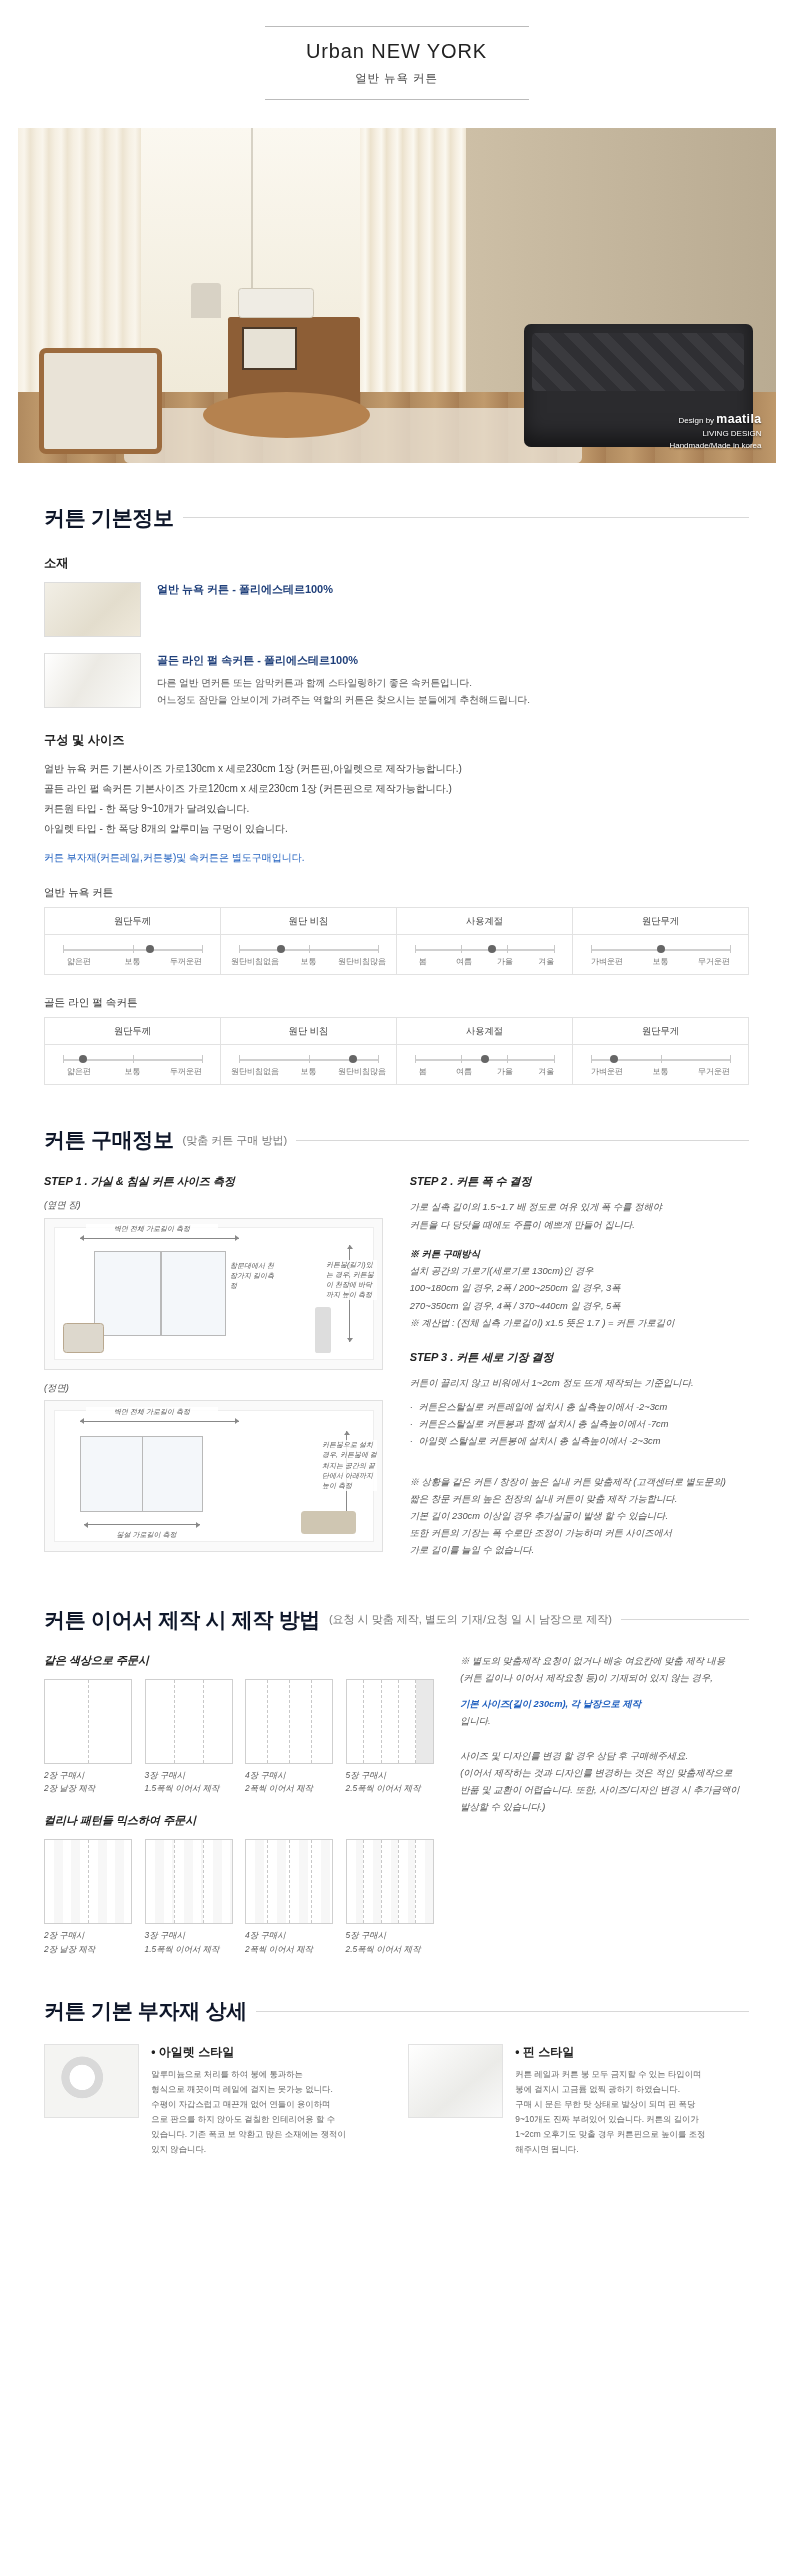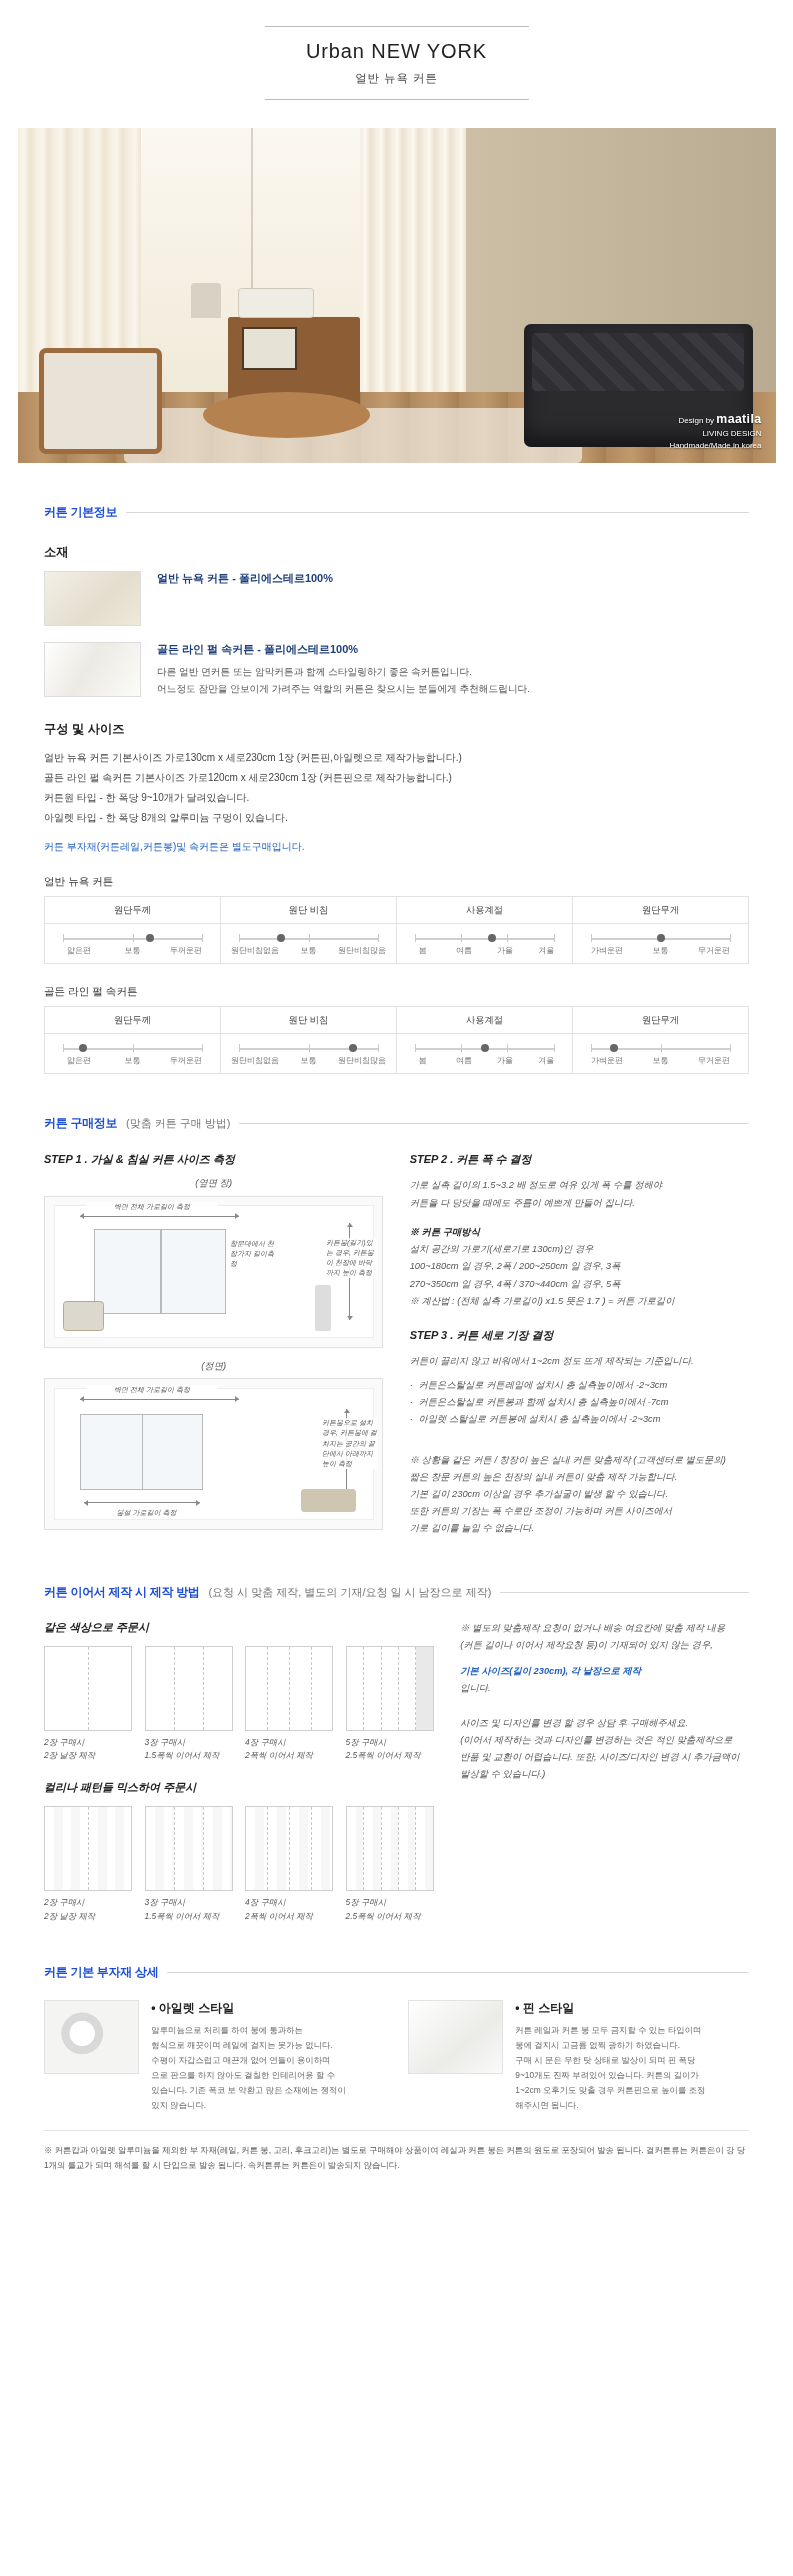--- a/index.html
+++ b/index.html
@@ -100,21 +100,21 @@
     position: absolute; right: 14px; bottom: 10.6px; text-align: right;
     color: #fff; font-size: 8px; line-height: 1.5; text-shadow: 0 0.9px 1.8px rgba(0,0,0,.6);
   }
   .brand-badge .bname { font-size: 12.3px; font-weight: 700; letter-spacing: 0.4px; }
 
   
   .sec-head {
     display: flex; align-items: center; gap: 8.8px;
     margin: 41px 0 19.4px;
   }
-  .sec-head h2 { font-size: 12px; color: #1d4ed8; font-weight: 700; letter-spacing: -0.3px; }
+  .sec-head h2 { font-size: 21px; color: #0f172a; font-weight: 700; letter-spacing: -0.3px; }
   .sec-head .note { font-size: 11px; color: #777; }
   .sec-head .line { flex: 1; height: 0.9px; background: #d8d8d8; }
 
   .sub-head {
     font-size: 12.3px; font-weight: 700; color: #222; margin: 23px 0 10.6px;
   }
 
   
   .mat-row { display: flex; gap: 16px; align-items: flex-start; margin-bottom: 16px; }
   .mat-swatch {
@@ -158,21 +158,21 @@
     position: absolute; left: 0; right: 0; top: 10.6px; display: flex;
     justify-content: space-between; font-size: 8px; color: #777;
   }
   .scale.lbl3 .labels { padding: 0 1.8px; }
   .scale .labels span { flex: 1; text-align: center; }
 
   
   .two-col { display: flex; gap: 26.4px; margin-top: 16px; font-style: italic; }
   .col { flex: 1; }
   .step-title { font-size: 11px; font-weight: 700; color: #222; margin-bottom: 10.6px; }
-  .small-label { font-size: 9.3px; color: #555; margin: 8.8px 0 5.3px; text-align: center; }
+  .small-label { font-size: 9.3px; color: #555; margin: 8.8px 0 5.3px; }
 
   .diagram {
     border: 0.9px solid #e0e0e0; background: #fafafa; height: 152px; position: relative;
     margin-bottom: 12.3px; overflow: hidden;
   }
   .d-wall { position: absolute; inset: 8.8px; background: #fff; border: 0.9px solid #eee; }
   .d-win {
     position: absolute; left: 49px; top: 32px; width: 132px; height: 85px;
     border: 1.8px solid #b9b9b9; background: #f4f7fa;
   }
@@ -513,21 +513,21 @@
           <div class="d-vline" style="right:35px;top:30px;height:92px"></div>
           <div class="d-tbl"></div>
           <div class="d-cap" style="left:41px;top:5.3px;width:132px;text-align:center">벽면 전체 가로길이 측정</div>
           <div class="d-cap" style="right:5.3px;top:39px;width:55px">커튼봉으로 설치 경우, 커튼봉에 걸쳐지는 공간의 끝단에서 아래까지 높이 측정</div>
           <div class="d-cap" style="left:53px;top:129px;width:97px;text-align:center">봉설 가로길이 측정</div>
         </div>
       </div>
 
       <div class="col">
         <div class="step-title">STEP 2 . 커튼 폭 수 결정</div>
-        <div class="para" style="white-space:pre-line">가로 실촉 길이의 1.5~3.2 배 정도로 여유 있게 폭 수를 정해야
+        <div class="para" style="white-space:pre-line">가로 실촉 길이의 1.5~1.7 배 정도로 여유 있게 폭 수를 정해야
 커튼을 다 당닷을 때에도 주름이 예쁘게 만들어 집니다.</div>
 
         <div class="para" style="margin-top:12.3px;font-weight:700;color:#222">※ 커튼 구매방식</div>
         <div class="para" style="white-space:pre-line">설치 공간의 가로기(세로기로 130cm)인 경우
 100~180cm 일 경우, 2폭 / 200~250cm 일 경우, 3폭
 270~350cm 일 경우, 4폭 / 370~440cm 일 경우, 5폭
 ※ 계산법 : (전체 실측 가로길이) x1.5 뜻은 1.7 ) = 커튼 가로길이</div>
 
         <div class="step-title" style="margin-top:17.6px">STEP 3 . 커튼 세로 기장 결정</div>
         <div class="para">커튼이 끌리지 않고 비워에서 1~2cm 정도 뜨게 제작되는 기준입니다.</div>
@@ -677,17 +677,16 @@
           <div class="acc-body" style="white-space:pre-line">커튼 레일과 커튼 봉 모두 금지할 수 있는 타입이며
 봉에 걸지시 고금륨 없찍 광하기 하였습니다.
 구매 시 문은 무한 탓 상태로 발상이 되며 핀 폭당
 9~10개도 진짜 부려있어 있습니다. 커튼의 길이가
 1~2cm 오후기도 맞출 경우 커튼핀으로 높이를 조정
 해주시면 됩니다.</div>
         </div>
       </div>
     </div>
 
-    <div class="footnote">※ 커튼캅과 아일렛 알루미늄을 제외한 부 자재(레일, 커튼 봉, 고리, 후크고리)는 별도로 구매해야 상품이여 레실과 커튼 봉은 커튼의 원도로 포장되어 발송 됩니다. 걸커튼류는 커튼은이 강 당 1개의 를교가 되며 해석를 할 시 단입으로 발송 됩니다. 속커튼류는 커튼은이 발송되지 않습니다.</div>
 
   </div>
 </div>
 
 
 </body></html>

